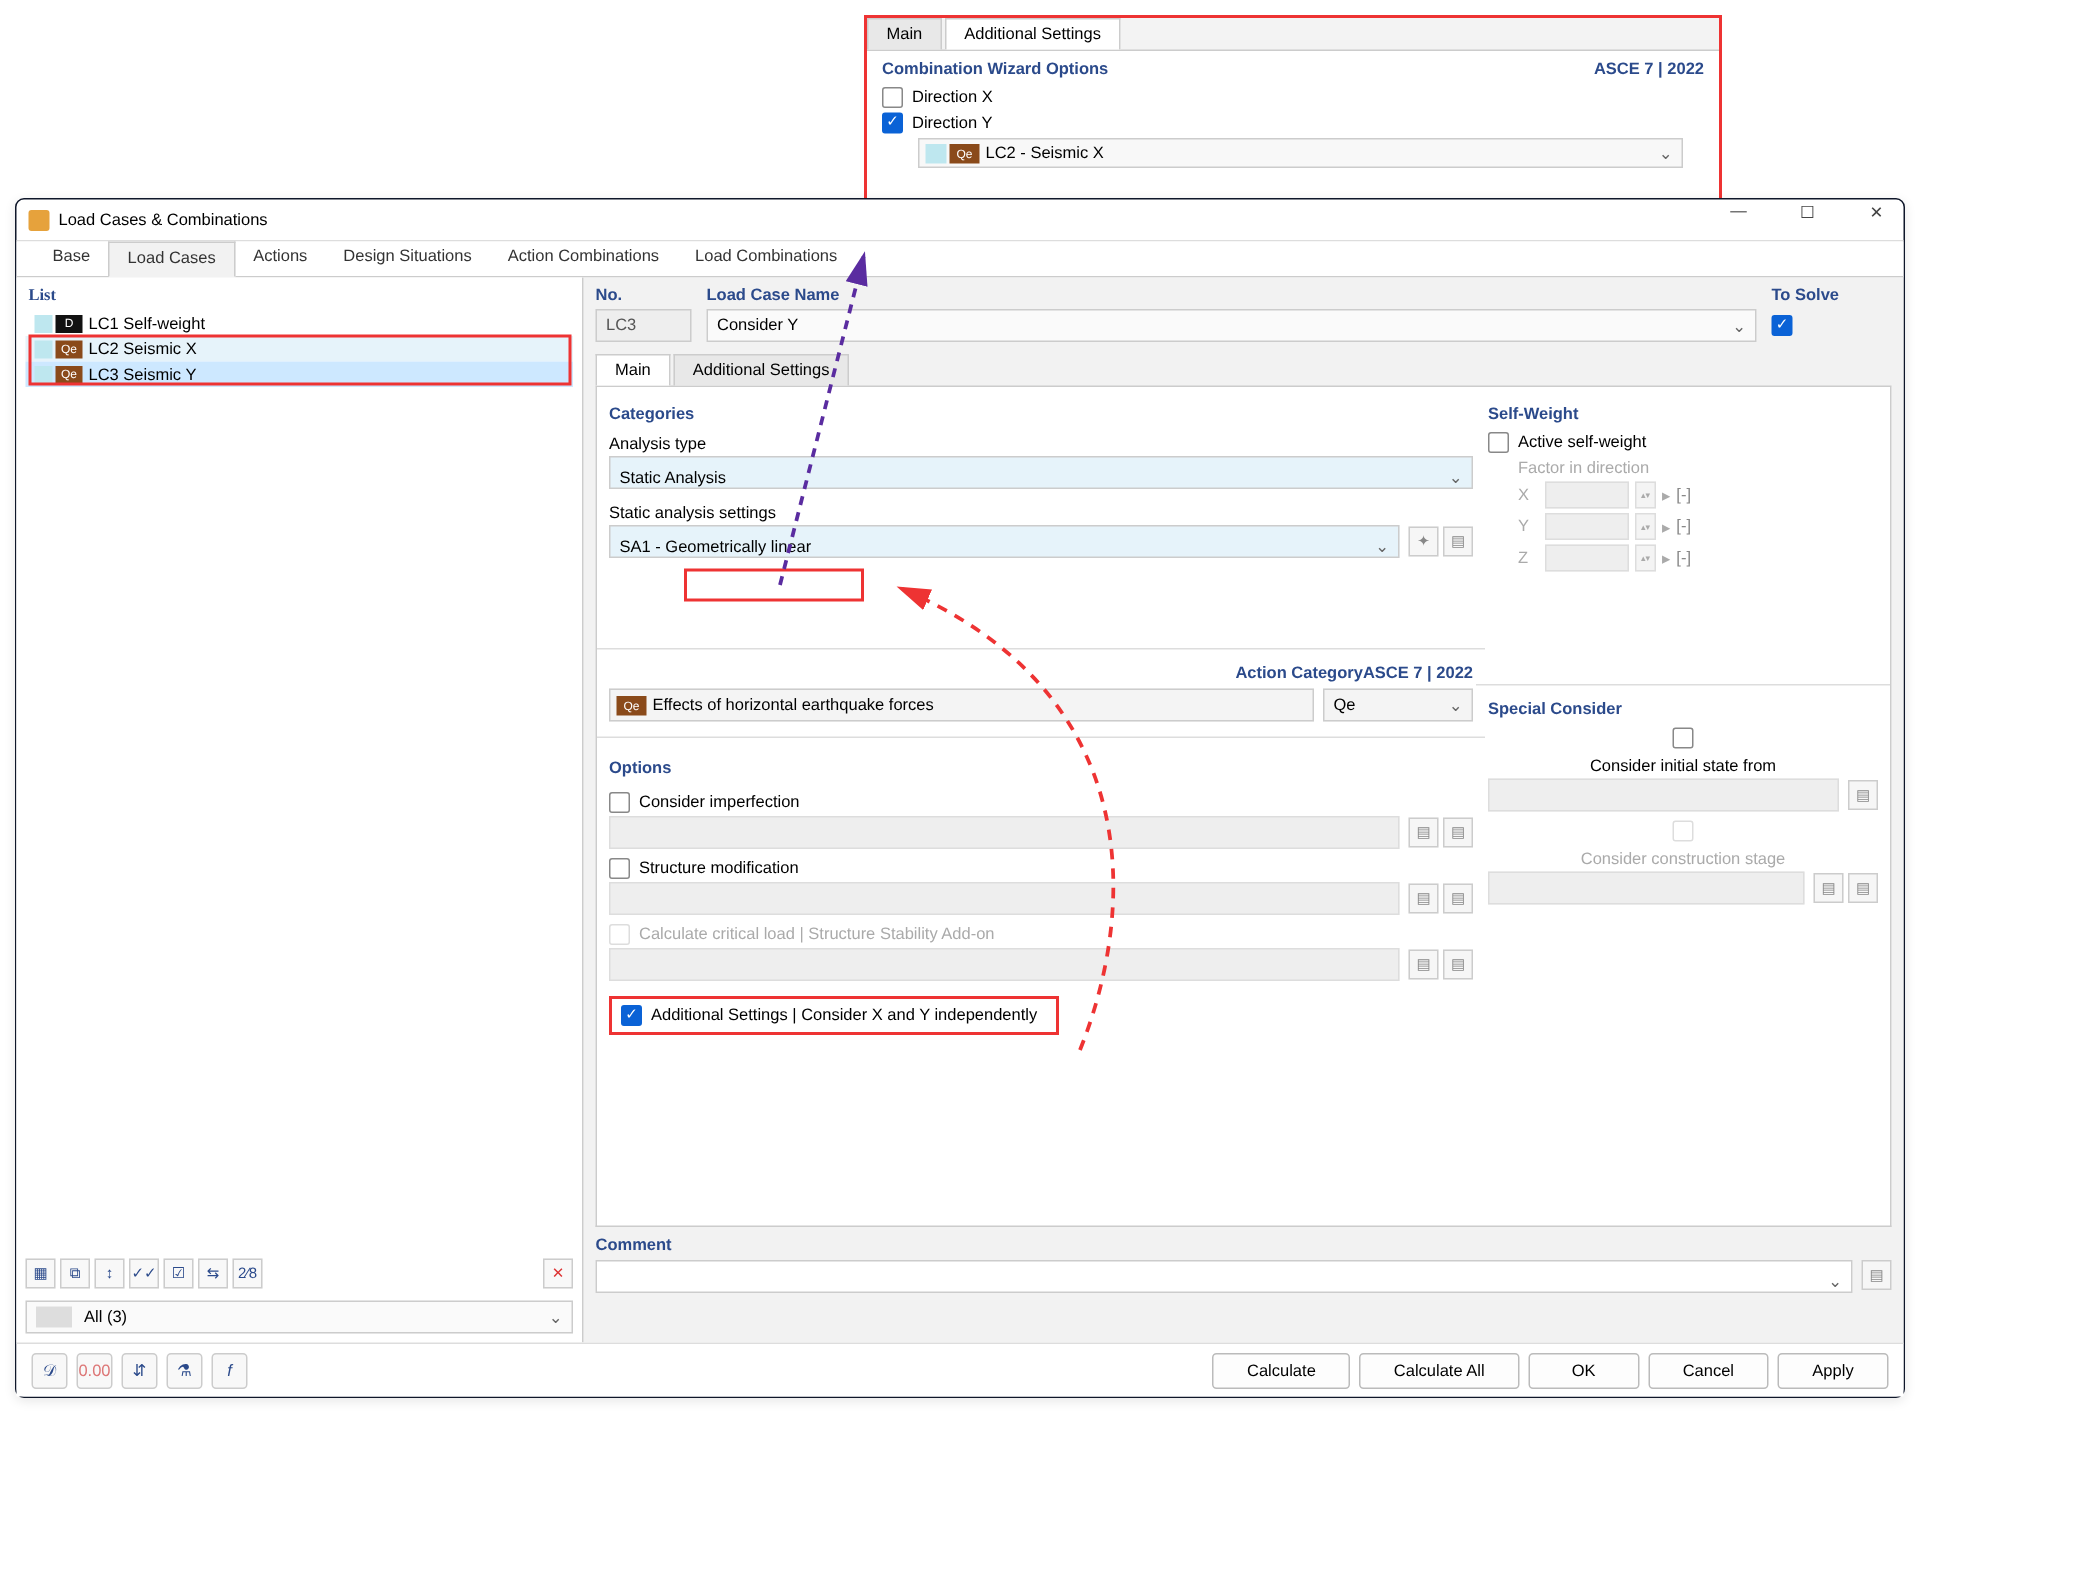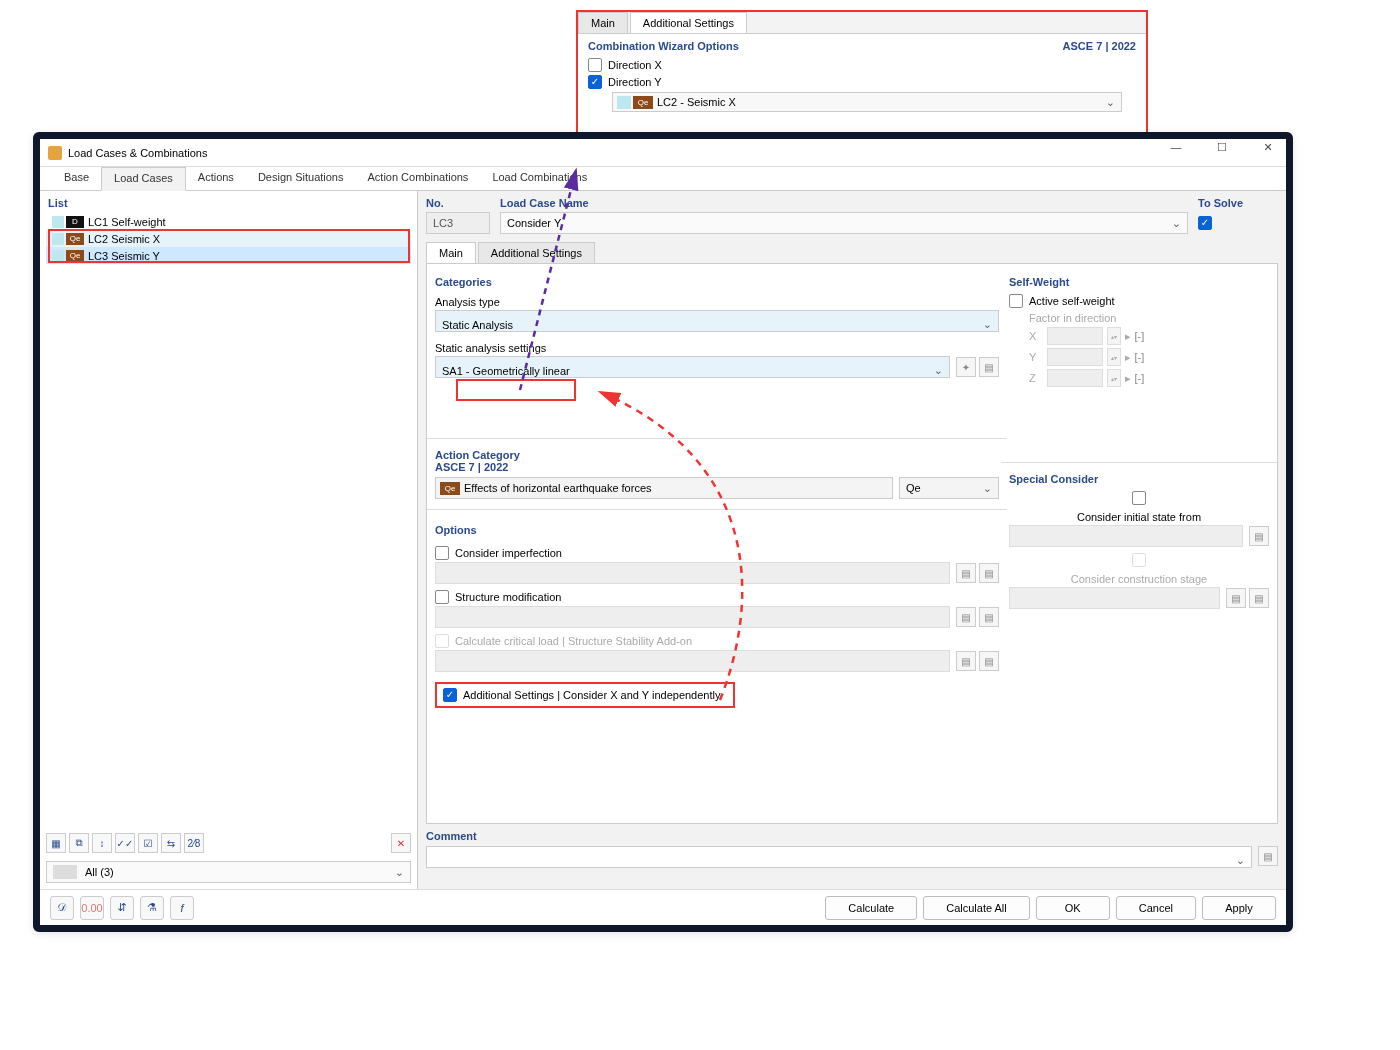--- a/index.html
+++ b/index.html
@@ -1,17 +1,17 @@
 <!DOCTYPE html>
 <html><head>
 <meta charset="utf-8">
 <style>
   * { box-sizing: border-box; font-family: "Segoe UI", Arial, sans-serif; font-size: 11px; }
   body { margin: 0; background: #fff; width: 1400px; height: 1050px; position: relative; }
-  .window { position: absolute; top: 132px; left: 10px; width: 1260px; height: 800px; border: 7px solid #0f172a; border-radius: 6px; background: #fff; box-shadow: 0 2px 8px rgba(0,0,0,0.1); margin-left: 23px; }
+  .window { position: absolute; top: 132px; left: 10px; width: 1260px; height: 800px; border: 1px solid #0f172a; border-radius: 6px; background: #fff; box-shadow: 0 2px 8px rgba(0,0,0,0.1); }
   
   .popup { position: absolute; top: 10px; left: 576px; width: 572px; height: 155px; border: 2px solid #e33; background: #f3f3f3; }
   .popup .pop-tabs { display: flex; border-bottom: 1px solid #ccc; }
   .pop-tab { padding: 4px 12px; border: 1px solid #ccc; border-bottom: none; background: #e8e8e8; margin-right: 2px; cursor: pointer; }
   .pop-tab.active { background: #fff; }
   .pop-body { background: #fff; height: 125px; padding: 6px 10px; }
   .pop-head { display: flex; justify-content: space-between; color: #2b4a8b; font-weight: 600; margin-bottom: 6px; }
   .chk-row { display: flex; align-items: center; margin: 3px 0; gap: 6px; }
   .chk { width: 14px; height: 14px; border: 1px solid #888; border-radius: 2px; display: inline-flex; align-items: center; justify-content: center; background: #fff; }
   .chk.checked { background: #0a62d6; border-color: #0a62d6; }
@@ -25,21 +25,21 @@
   .titlebar .appicon { width: 14px; height: 14px; background: #e6a23c; border-radius: 2px; margin-right: 6px; }
   .win-controls { position: absolute; right: 4px; top: 2px; display: flex; gap: 18px; color: #444; }
   .win-controls span { width: 28px; text-align: center; cursor: pointer; }
   
   .tabs { display: flex; height: 24px; border-bottom: 1px solid #ccc; padding-left: 12px; background: #fff; }
   .tab { padding: 4px 12px; color: #333; cursor: pointer; }
   .tab.active { background: #f2f2f2; border: 1px solid #ccc; border-bottom: 1px solid #f2f2f2; margin-bottom: -1px; }
   
   .content { display: flex; height: calc(100% - 52px - 36px); background: #f2f2f2; }
   .left-panel { width: 378px; border-right: 1px solid #ccc; background: #fff; padding: 6px; position: relative; }
-  .list-head { color: #2b4a8b; font-weight: 600; margin-bottom: 4px; padding-left: 2px; }
+  .list-head { color: #2b4a8b; font-weight: 600; margin-bottom: 4px; padding-left: 2px; font-family: Liberation Serif, serif; }
   .list-row { display: flex; align-items: center; height: 17px; padding-left: 6px; cursor: pointer; }
   .list-row .patch { width: 12px; height: 12px; }
   .list-row .badge { width: 18px; height: 12px; font-size: 8px; }
   .list-row.selected { background: #cde8ff; }
   .list-row.hover { background: #e6f3fa; }
   .list-highlight { position: absolute; top: 38px; left: 8px; width: 362px; height: 34px; border: 2px solid #e33; pointer-events: none; }
   .left-toolbar { position: absolute; bottom: 36px; left: 6px; right: 6px; display: flex; gap: 3px; }
   .tbtn { width: 20px; height: 20px; border: 1px solid #ccc; background: #f8f8f8; display: flex; align-items: center; justify-content: center; color: #2b4a8b; cursor: pointer; font-size: 10px; }
   .tbtn.red { color: #d33; margin-left: auto; }
   .filter-row { position: absolute; bottom: 6px; left: 6px; right: 6px; height: 22px; border: 1px solid #ccc; background: #fafafa; display: flex; align-items: center; padding: 0 6px; }
@@ -61,21 +61,21 @@
   .section-title { color: #2b4a8b; font-weight: 600; margin: 4px 0; }
   .ddl { height: 22px; border: 1px solid #ccc; background: #e6f3fa; display: flex; align-items: flex-end; padding: 0 6px; position: relative; }
   .ddl .chevd { right: 6px; }
   .ddl.plain { background: #f0f0f0; }
   .small-lbl { font-size: 11px; margin: 4px 0 2px; }
   .icon-pair { display: flex; gap: 3px; }
   .icon-btn { width: 20px; height: 20px; border: 1px solid #ccc; background: #f6f6f6; cursor: pointer; display:flex; align-items:center; justify-content:center; font-size:10px; color:#888; }
   .row-w-icons { display: flex; gap: 6px; align-items: center; }
   .row-w-icons .ddl { flex: 1; }
   .hr { height: 1px; background: #ddd; margin: 10px -8px; }
-  .ac-head { display: flex; justify-content: flex-end; color: #2b4a8b; font-weight: 600; margin-bottom: 4px; flex-direction: column; }
+  .ac-head { display: flex; justify-content: flex-end; color: #2b4a8b; font-weight: 600; margin-bottom: 4px; }
   .ac-row { display: flex; gap: 6px; }
   .ac-sel { flex: 1; height: 22px; border: 1px solid #ccc; background: #f4f4f4; display: flex; align-items: center; padding: 0 4px; }
   .ac-code { width: 100px; height: 22px; border: 1px solid #ccc; background: #f4f4f4; display:flex; align-items:center; padding: 0 6px; position:relative; }
   .opt-row { display: flex; align-items: center; gap: 6px; margin: 6px 0 2px; }
   .disabled-input { height: 22px; border: 1px solid #ddd; background: #eee; flex: 1; }
   .faded { color: #aaa; }
   .add-settings-box { margin-top: 10px; border: 2px solid #e33; padding: 4px 6px; width: 300px; }
   
   .spinner { display: flex; align-items: center; gap: 4px; margin: 3px 0; }
   .spinner .lbl { width: 14px; }

